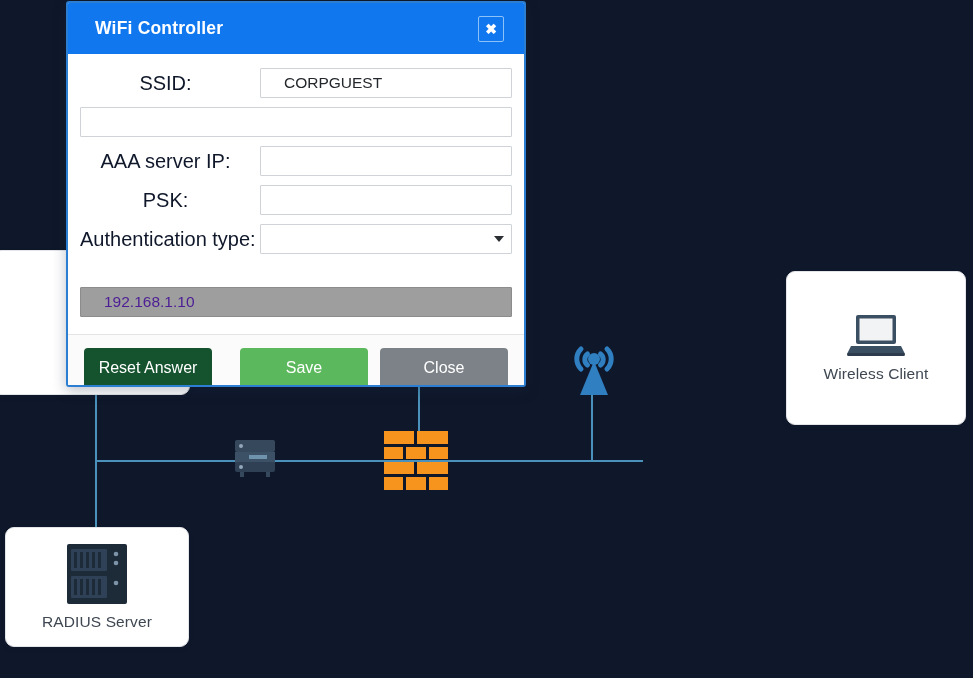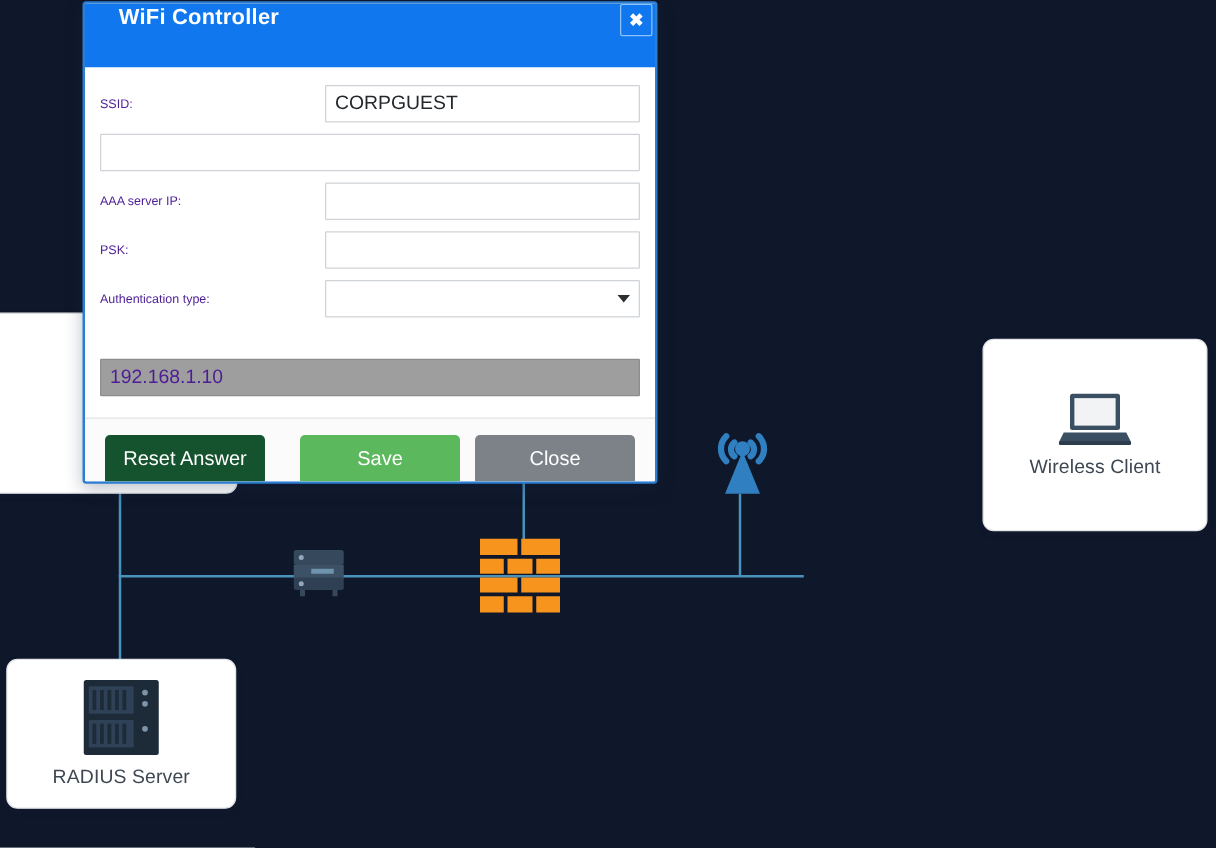--- a/index.html
+++ b/index.html
@@ -86,22 +86,23 @@
     box-shadow: 0 4px 14px rgba(20,40,70,0.28);
     display: flex;
     flex-direction: column;
     overflow: hidden;
   }
 
   #dialog-titlebar {
     height: 51px;
     background: #1077ef;
     display: flex;
+    align-items: center;
     justify-content: space-between;
-    padding: 0 2px 0 27px;
+    padding: 0 20px 0 27px;
     flex: 0 0 auto;
   }
   #dialog-title {
     color: #ffffff;
     font-size: 17.5px;
     font-weight: bold;
     letter-spacing: .2px;
   }
   #dialog-close-button {
     width: 26px; height: 26px;
@@ -124,35 +125,35 @@
     padding: 14px 12px 8px 12px;
   }
 
   .form-row {
     display: flex;
     align-items: center;
     margin-bottom: 9px;
   }
   .form-label {
     width: 180px;
-    text-align: left;
+    text-align: center;
     padding-right: 9px;
-    font-size: 10px;
-    color: #4c1d95;
+    font-size: 20px;
+    color: #0f172a;
     white-space: nowrap;
   }
   .form-control {
     flex: 1 1 auto;
     height: 30px;
     border: 1px solid #cfd3d7;
     background: #ffffff;
     font-family: "Liberation Sans", sans-serif;
     font-size: 15.5px;
     color: #24282c;
-    padding: 0 7px;
+    padding: 0 23px;
     border-radius: 1px;
     outline: none;
   }
   .form-control.readonly {
     background: #9e9e9e;
     border-color: #8c8c8c;
     color: #4c1d95;
     margin-top: 24px;
   }
   .select-wrap { flex: 1 1 auto; position: relative; display: flex; }

